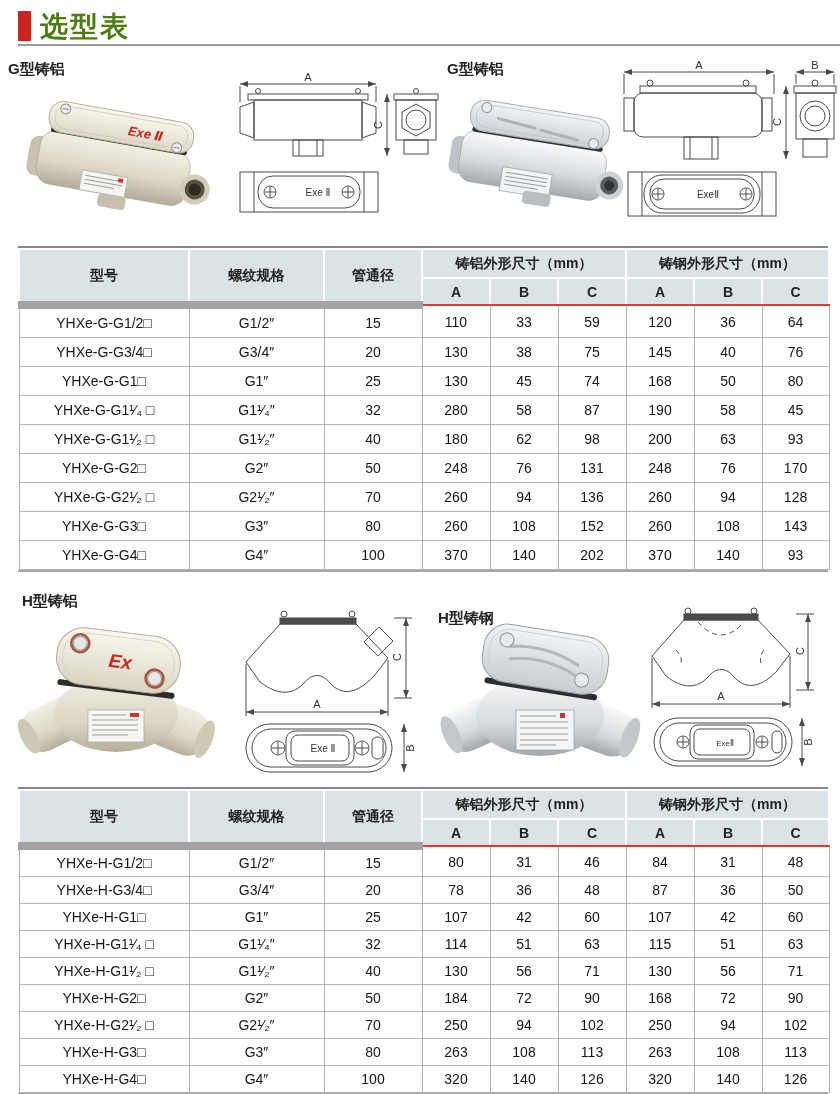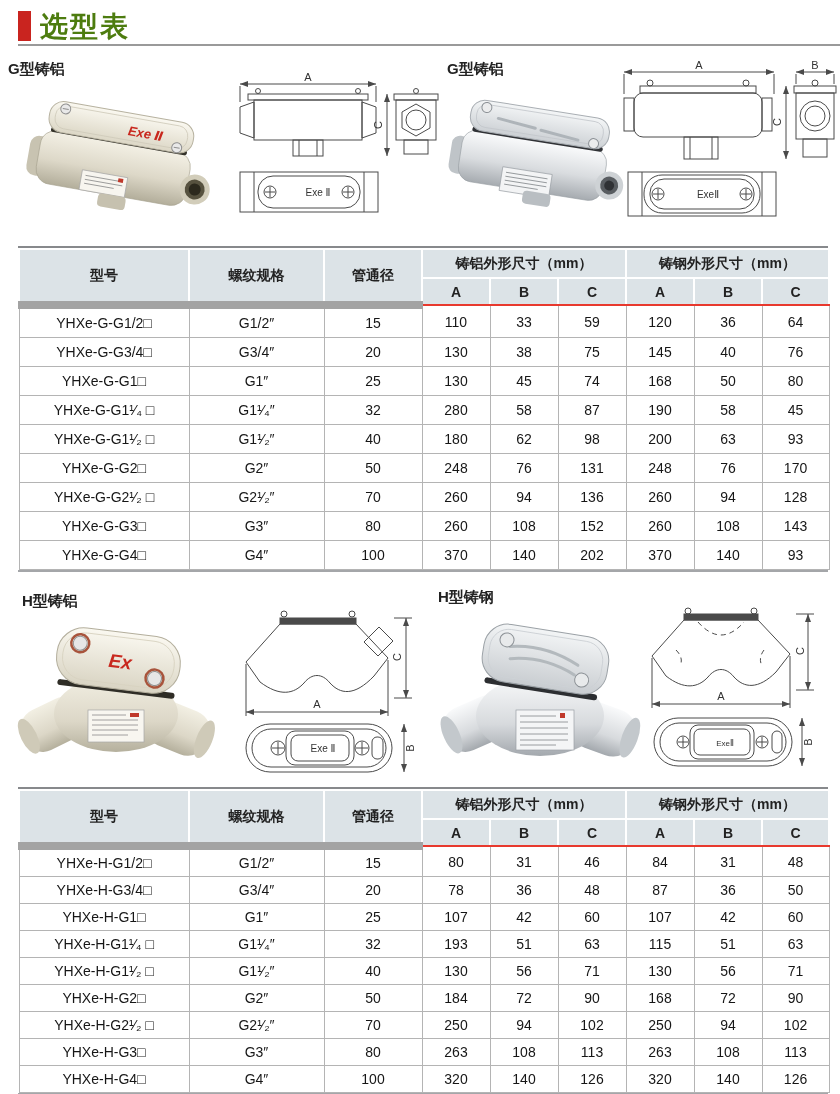--- a/index.html
+++ b/index.html
@@ -26,21 +26,21 @@
 
 <div class="page">
 
   <div class="abs title-bar"></div>
   <h1 class="abs page-title">选型表</h1>
   <div class="abs title-rule"></div>
 
   <div class="abs sec-label" style="left:8px;top:60px">G型铸铝</div>
   <div class="abs sec-label" style="left:447px;top:60px">G型铸铝</div>
   <div class="abs sec-label" style="left:22px;top:592px">H型铸铝</div>
-  <div class="abs sec-label" style="left:438px;top:588px">H型铸钢</div>
+  <div class="abs sec-label" style="left:438px;top:609px">H型铸钢</div>
 
   <svg class="abs" style="left:12px;top:92px" width="215" height="145" viewBox="0 0 215 145">
     <defs>
       <linearGradient id="pga" x1="0" y1="0" x2="0" y2="1">
           <stop offset="0" stop-color="#f4f1e6"></stop>
           <stop offset="0.55" stop-color="#ddd8c8"></stop>
           <stop offset="1" stop-color="#b3ae9b"></stop>
         </linearGradient>
       <linearGradient id="pgac" x1="0" y1="0" x2="0" y2="1">
           <stop offset="0" stop-color="#faf8f0"></stop>
@@ -543,21 +543,21 @@
             <td>42</td>
             <td>60</td>
             <td>107</td>
             <td>42</td>
             <td>60</td>
           </tr>
           <tr>
             <td>YHXe-H-G1¹⁄₄ □</td>
             <td>G1¹⁄₄″</td>
             <td>32</td>
-            <td>193</td>
+            <td>114</td>
             <td>51</td>
             <td>63</td>
             <td>115</td>
             <td>51</td>
             <td>63</td>
           </tr>
           <tr>
             <td>YHXe-H-G1¹⁄₂ □</td>
             <td>G1¹⁄₂″</td>
             <td>40</td>

